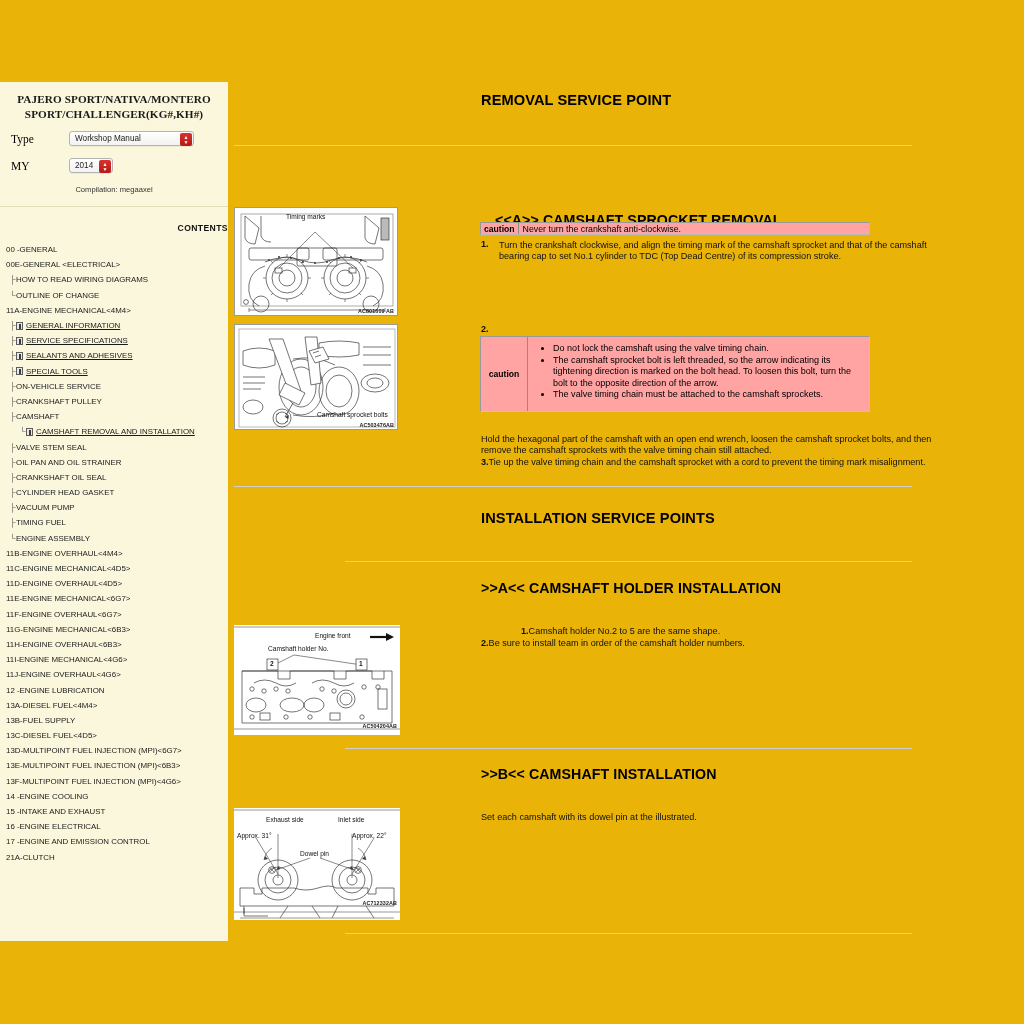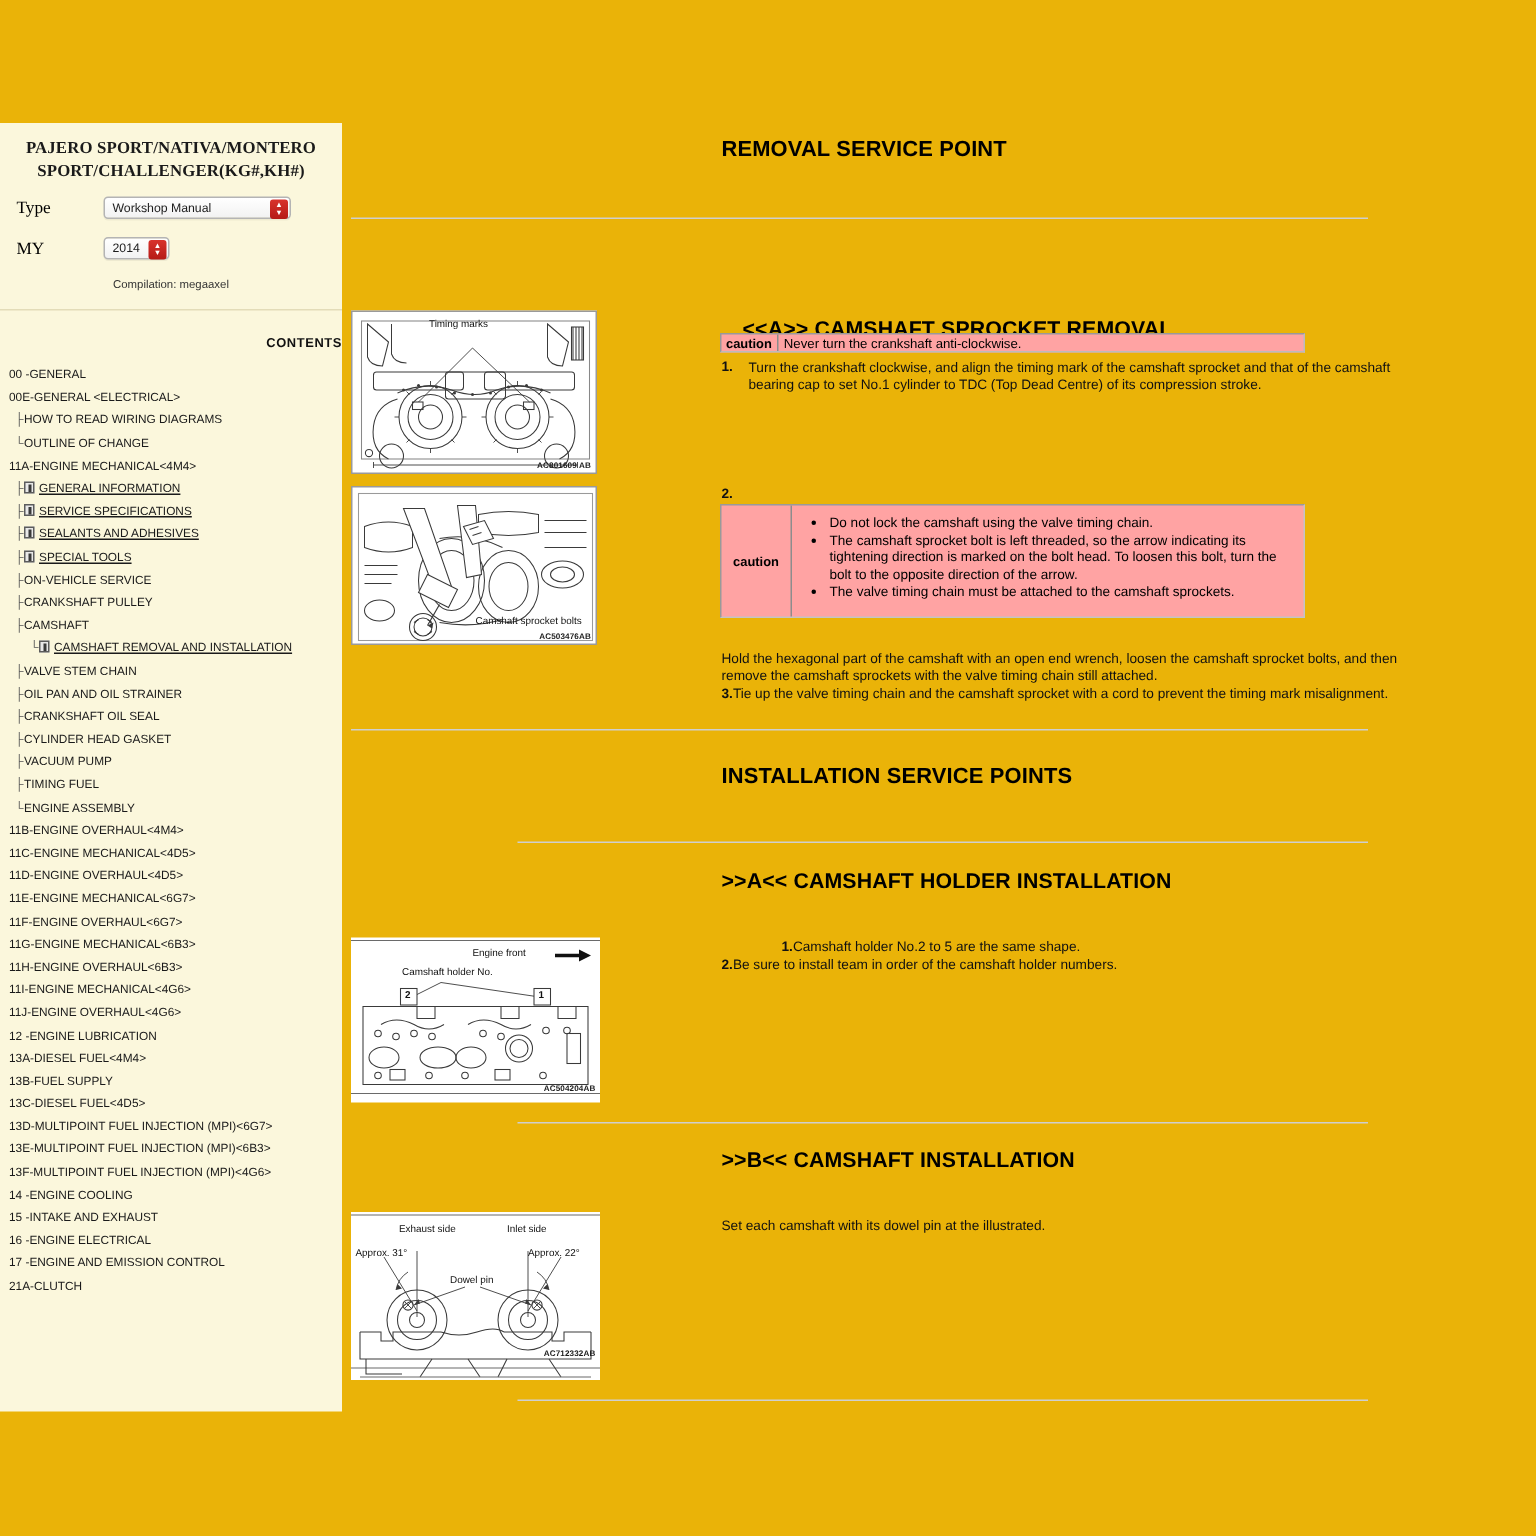--- a/index.html
+++ b/index.html
@@ -77,21 +77,21 @@
     color: #111;
     padding: 16px 0 9px 0;
   }
   .tree { padding: 0 4px 0 6px; }
   .t-item {
     font-size: 7.9px;
     color: #1a1a1a;
     line-height: 9px;
     padding: 3.1px 0;
     white-space: nowrap;
-    display: flex; align-items: flex-start;
+    display: flex; align-items: center;
   }
   .t-item.lvl0 { padding-left: 0px; }
   .t-item.lvl1 { padding-left: 4px; }
   .t-item.lvl2 { padding-left: 14px; }
   .elbow {
     display: inline-block;
     width: 6px; color: #555; font-size: 8px;
     flex: 0 0 auto;
   }
   .doc-icon {
@@ -285,21 +285,21 @@
           <span class="elbow">├</span>
           <span class="lbl">CAMSHAFT</span>
         </div>
         <div class="t-item lvl2 link">
           <span class="elbow">└</span>
           <span class="doc-icon"></span>
           <span class="lbl">CAMSHAFT REMOVAL AND INSTALLATION</span>
         </div>
         <div class="t-item lvl1">
           <span class="elbow">├</span>
-          <span class="lbl">VALVE STEM CHAIN</span>
+          <span class="lbl">VALVE STEM SEAL</span>
         </div>
         <div class="t-item lvl1">
           <span class="elbow">├</span>
           <span class="lbl">OIL PAN AND OIL STRAINER</span>
         </div>
         <div class="t-item lvl1">
           <span class="elbow">├</span>
           <span class="lbl">CRANKSHAFT OIL SEAL</span>
         </div>
         <div class="t-item lvl1">

